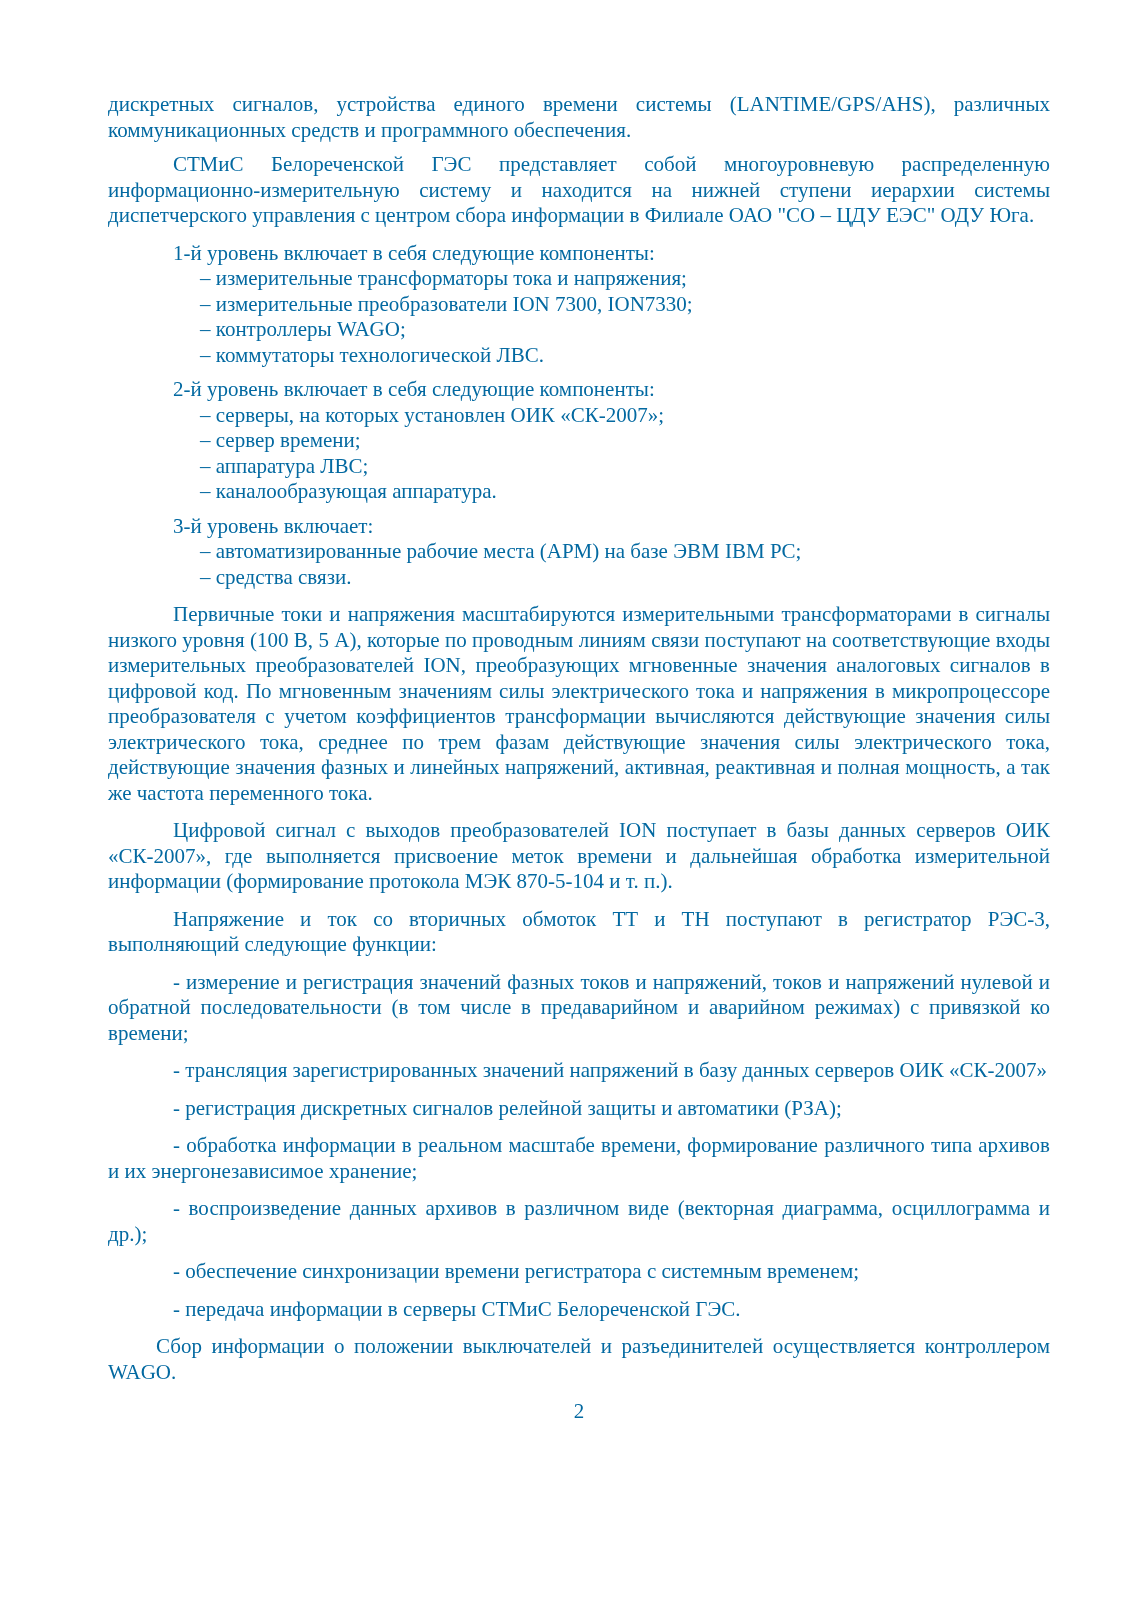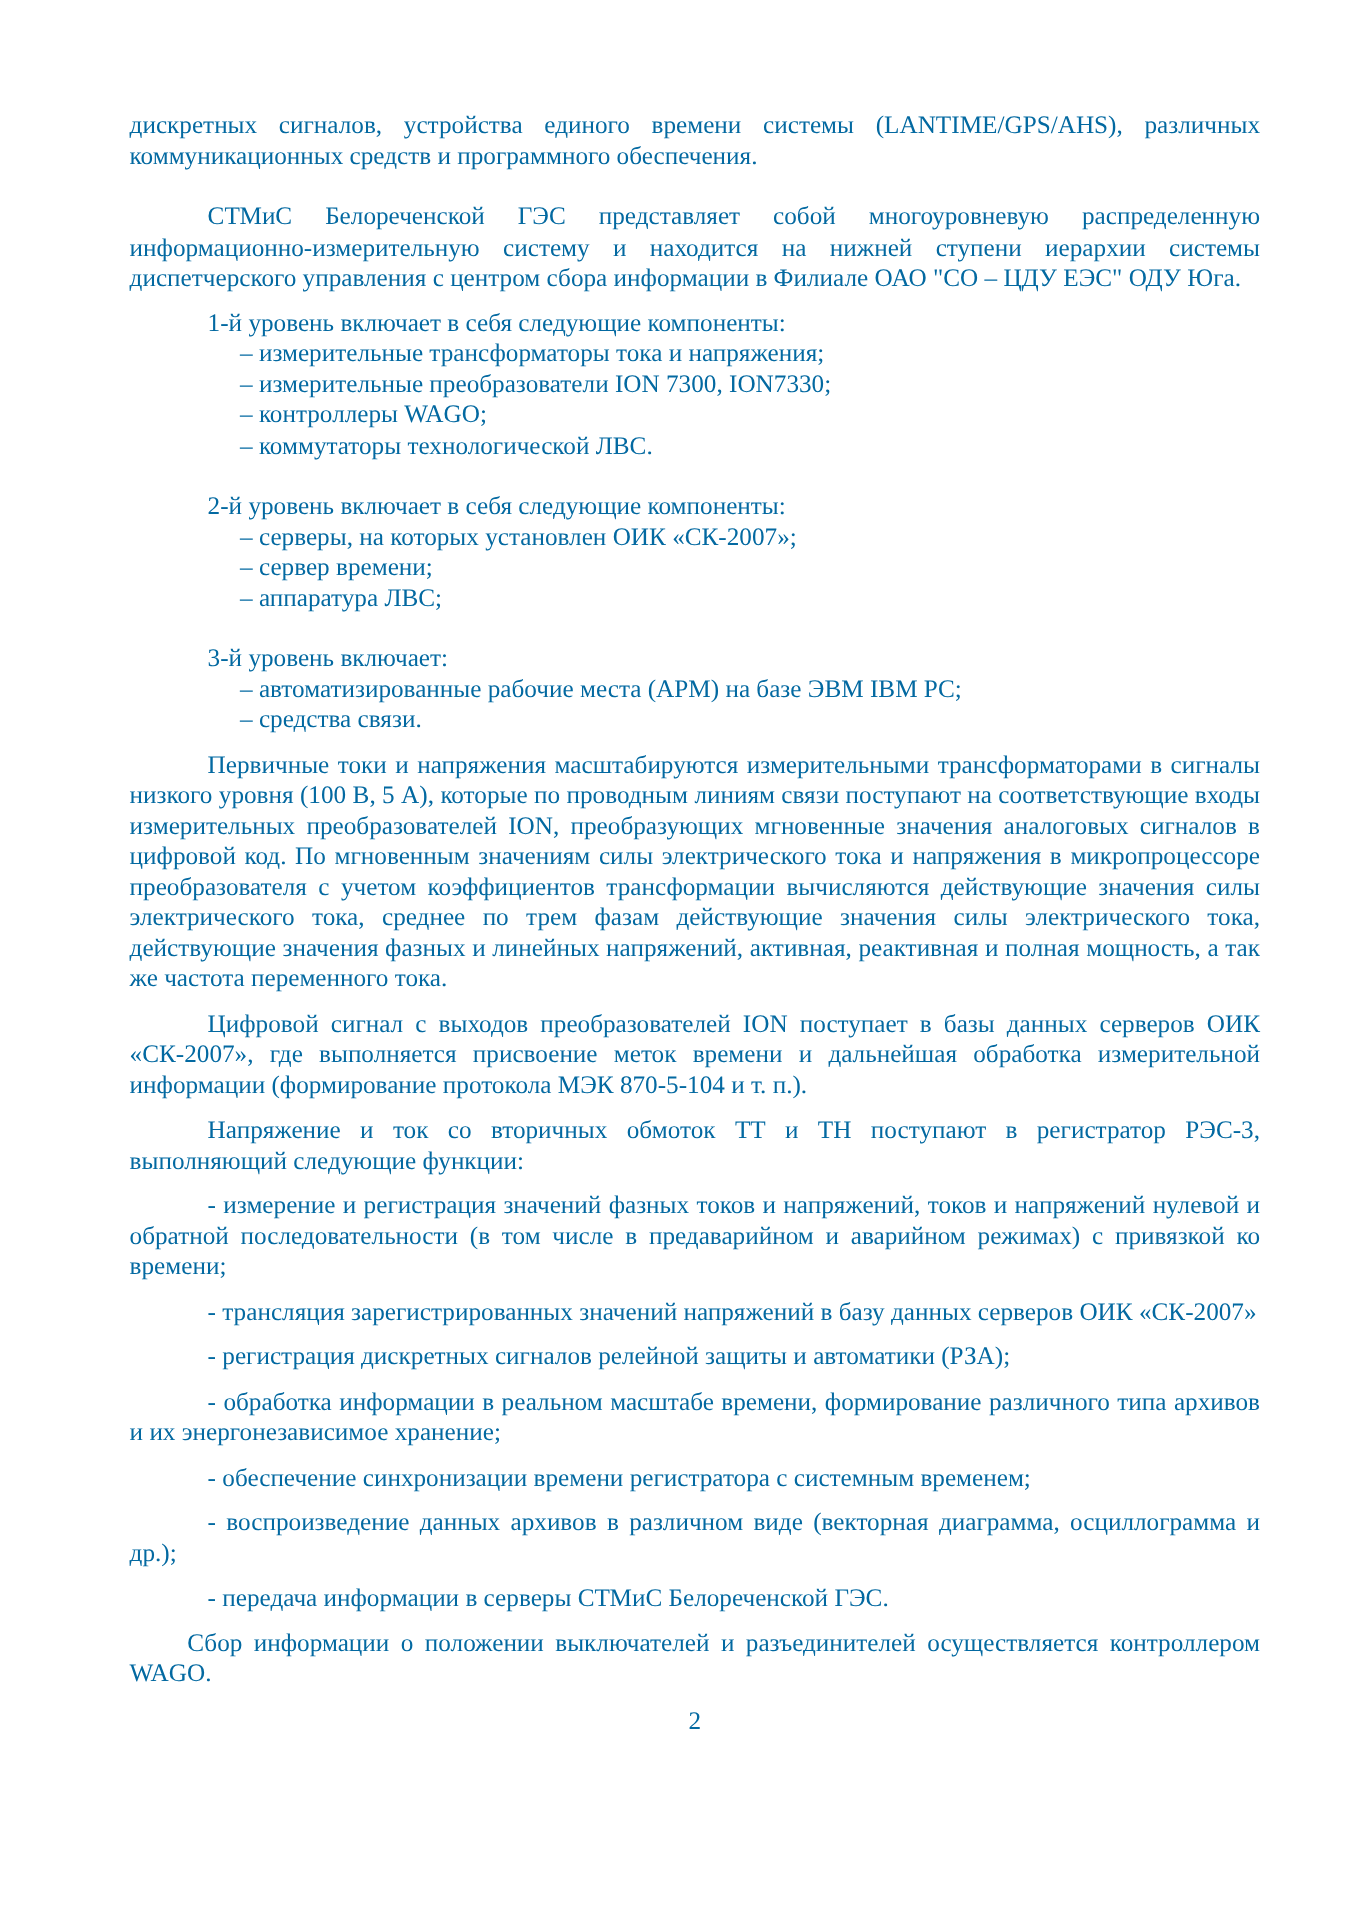--- a/index.html
+++ b/index.html
@@ -4,21 +4,21 @@
 <style>
   html, body { margin: 0; padding: 0; background: #ffffff; }
   body { width: 1142px; height: 1607px; position: relative; overflow: hidden; }
   .page {
     position: absolute; left: 108px; top: 92px; width: 942px;
     font-family: "Liberation Serif", "DejaVu Serif", serif;
     font-size: 21px; line-height: 25.5px; color: #0369a1;
   }
   p { margin: 0; text-align: justify; }
   .indent { text-indent: 65px; }
-  .gap { margin-top: 25px; }
+  .gap { margin-top: 9px; }
   .gap-l { margin-top: 12px; }
   .level-head { margin-left: 65px; }
   .list { margin: 0; padding: 0; list-style: none; margin-left: 92px; }
   .list li { margin: 0; }
   .func { text-indent: 65px; margin-top: 12px; }
   .pagenum { text-align: center; margin-top: 14px; }
 </style>
 </head>
 <body>
 
@@ -35,41 +35,42 @@
       <li>– коммутаторы технологической ЛВС.</li>
     </ul>
   </div>
 
   <div class="gap">
     <p class="level-head">2-й уровень включает в себя следующие компоненты:</p>
     <ul class="list">
       <li>– серверы, на которых установлен ОИК «СК-2007»;</li>
       <li>– сервер времени;</li>
       <li>– аппаратура ЛВС;</li>
+      <li>– каналообразующая аппаратура.</li>
     </ul>
   </div>
 
   <div class="gap">
     <p class="level-head">3-й уровень включает:</p>
     <ul class="list">
       <li>– автоматизированные рабочие места (АРМ) на базе ЭВМ IBM PC;</li>
       <li>– средства связи.</li>
     </ul>
   </div>
 
   <p class="indent gap-l">Первичные токи и напряжения масштабируются измерительными трансформаторами в сигналы низкого уровня (100 В, 5 А), которые по проводным линиям связи поступают на соответствующие входы измерительных преобразователей ION, преобразующих мгновенные значения аналоговых сигналов в цифровой код. По мгновенным значениям силы электрического тока и напряжения в микропроцессоре преобразователя с учетом коэффициентов трансформации вычисляются действующие значения силы электрического тока, среднее по трем фазам действующие значения силы электрического тока, действующие значения фазных и линейных напряжений,  активная, реактивная и полная мощность, а так же частота переменного тока.</p>
   <p class="indent gap-l">Цифровой сигнал с выходов преобразователей ION поступает в базы данных серверов ОИК «СК-2007», где выполняется присвоение меток времени и дальнейшая обработка измерительной информации (формирование протокола МЭК 870-5-104 и т. п.).</p>
   <p class="indent gap-l">Напряжение и ток со вторичных обмоток ТТ и ТН поступают в регистратор РЭС-3, выполняющий следующие функции:</p>
 
   <div>
     <p class="func">- измерение и регистрация значений фазных токов и напряжений, токов и напряжений нулевой и обратной последовательности (в том числе в предаварийном и аварийном режимах) с привязкой ко времени;</p>
     <p class="func">- трансляция зарегистрированных значений напряжений в базу данных серверов ОИК «СК-2007»</p>
     <p class="func">- регистрация  дискретных сигналов релейной защиты и автоматики (РЗА);</p>
     <p class="func">- обработка информации в реальном масштабе  времени, формирование различного типа архивов и их энергонезависимое хранение;</p>
+    <p class="func">- воспроизведение данных архивов в различном виде (векторная диаграмма, осциллограмма и др.);</p>
     <p class="func">- обеспечение синхронизации времени регистратора с системным временем;</p>
-    <p class="func">- воспроизведение данных архивов в различном виде (векторная диаграмма, осциллограмма и др.);</p>
     <p class="func">- передача информации в серверы СТМиС Белореченской ГЭС.</p>
   </div>
 
   <p class="func" style="text-indent:48px">Сбор информации о положении выключателей и разъединителей осуществляется контроллером WAGO.</p>
 
   <p class="pagenum">2</p>
 </div>
 
 </body></html>

